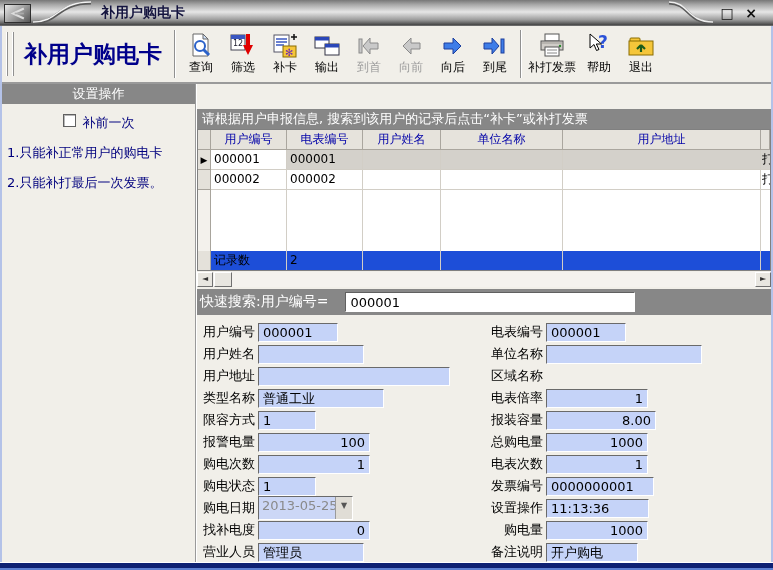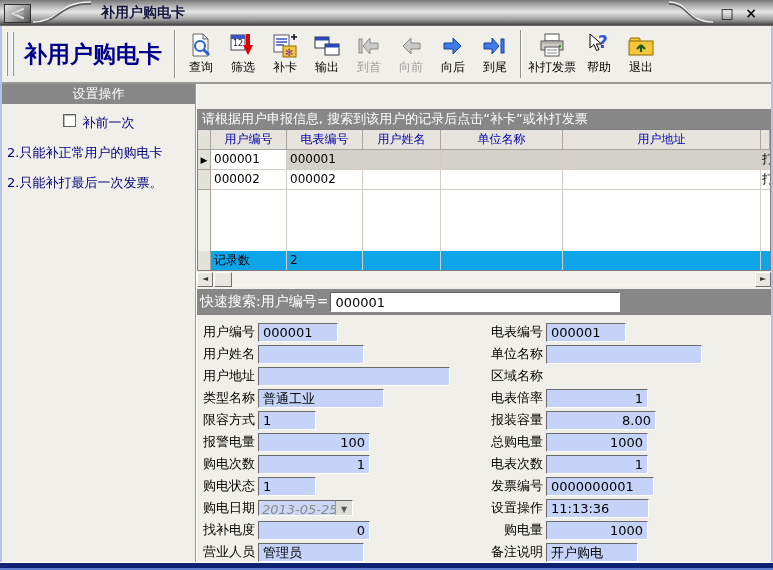--- a/index.html
+++ b/index.html
@@ -61,51 +61,51 @@
 .grid-header .gcell { background:#e6e3dc; color:#0000a8; text-align:center; padding:0;
   border-right:1px solid #aaa69e; border-bottom:1px solid #aaa69e; }
 .c0 { width:76px; } .c1 { width:76px; } .c2 { width:78px; } .c3 { width:122px; } .c4 { flex:1; }
 .cp { width:9px; flex:0 0 auto; border-right:none; padding-left:1px; }
 .grid-row.selected .gcell { background:#d4d1cb; }
 .grid-row.selected .gcell.focused { background:#fff; }
 .row-arrow { font-size:9px; line-height:19px; color:#000; }
 .grid-filler { flex:1; display:flex; }
 .grid-filler .sel-cell { background:#f3f1ec; border-bottom:none; }
 .grid-filler .gcell { border-bottom:none; }
-.grid-footer .gcell { background:#0ea5e9; border-bottom:none; }
+.grid-footer .gcell { background:#1d4ed8; border-bottom:none; }
 .grid-footer .sel-cell { border-bottom:none; }
 
 
 .hscroll { height:15px; flex:0 0 auto; display:flex; margin-top:1px; background:#f4f2ee; }
 .scroll-btn { width:16px; height:15px; flex:0 0 auto; background:#e8e6e0; border:1px solid;
   border-color:#fff #707070 #707070 #fff; font-size:8px; line-height:12px; text-align:center; color:#333; }
 .scroll-thumb { width:18px; flex:0 0 auto; background:#e8e6e0; border:1px solid;
   border-color:#fff #707070 #707070 #fff; margin-left:1px; }
 .scroll-track { flex:1; }
 
 
 .quicksearch { height:26px; flex:0 0 auto; background:#878787; display:flex; align-items:center;
-  margin-top:2px; padding-left:3px; }
+  margin-top:2px; padding-left:3px;gap:15px; }
 .qs-label { color:#fff; font-size:14px; white-space:nowrap; }
 .qs-input { width:290px; height:20px; border:1px solid; border-color:#606060 #fff #fff #606060;
   font-size:13px; padding-left:4px; margin-left:2px; font-family:inherit; }
 
 
 .form { flex:1; display:flex; padding-top:6px; background:#f1efe9; }
 .form-col { display:flex; flex-direction:column; }
 .form-col.left { width:288px; flex:0 0 auto; }
 .form-col.right { flex:1; }
 .frow { display:flex; align-items:center; height:22px; flex:0 0 auto; }
 .flabel { width:58px; flex:0 0 auto; text-align:right; font-size:13px; color:#000;
   margin-right:3px; white-space:nowrap; }
 .ffield { height:19px; line-height:17px; background:#c5d3f8; border:1px solid;
   border-color:#6a6a6a #fff #fff #6a6a6a; font-size:13px; padding:0 4px;
   overflow:hidden; white-space:nowrap; color:#000; }
 .num { text-align:right; }
-.fcombo { height:16px; display:flex; border:1px solid; border-color:#6a6a6a #fff #fff #6a6a6a;font-style:italic; }
+.fcombo { height:24px; display:flex; border:1px solid; border-color:#6a6a6a #fff #fff #6a6a6a; }
 .combo-text { width:76px; background:#ccd7f6; color:#8a8a8a; font-size:13px; padding:1px 3px; white-space:nowrap; }
 .combo-btn { width:17px; background:#e0ddd6; border-left:1px solid #9a9a9a; text-align:center;
   font-size:8px; line-height:18px; color:#555; }
 </style>
 </head>
 <body>
 
 <div class="window">
 
   <div class="titlebar">
@@ -266,21 +266,21 @@
     </div>
 
     <div class="content">
 
       <div class="sidebar">
         <div class="panel-header">设置操作</div>
         <div class="checkbox-row">
           <span class="checkbox"></span>
           <span>补前一次</span>
         </div>
-        <div class="note">2.只能补正常用户的购电卡</div>
+        <div class="note">1.只能补正常用户的购电卡</div>
         <div class="note">2.只能补打最后一次发票。</div>
       </div>
 
       <div class="main">
         <div class="panel-header instruction">请根据用户申报信息, 搜索到该用户的记录后点击“补卡”或补打发票</div>
 
         <div class="grid">
           <div class="grid-header">
             <div class="sel-cell"></div>
             <div class="gcell c0">用户编号</div>

